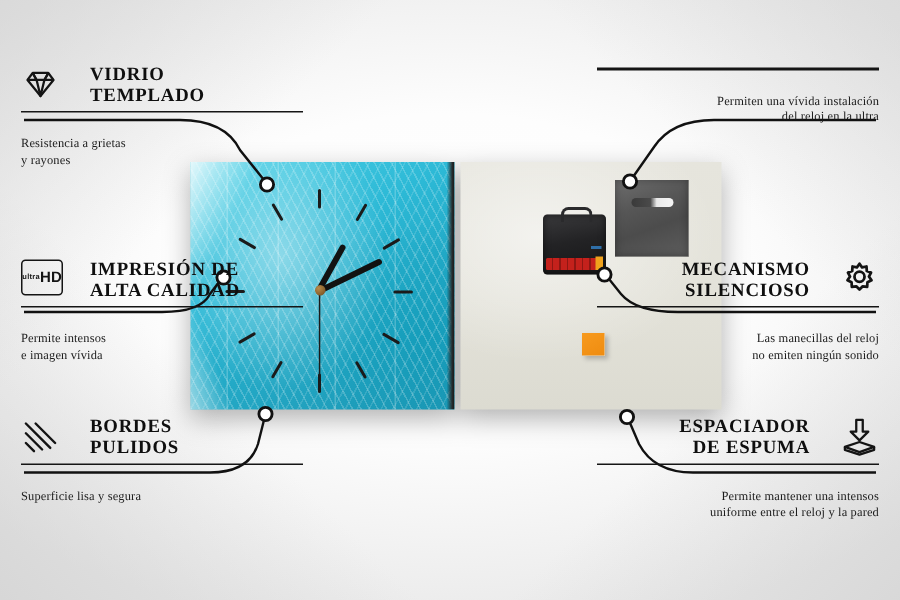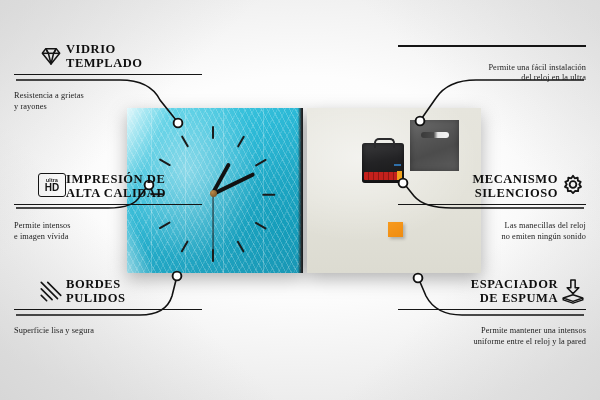--- a/index.html
+++ b/index.html
@@ -179,38 +179,37 @@
   .callout {
     position: absolute;
     z-index: 6;
     width: 188px;
   }
   .callout.left  { text-align: left; }
   .callout.right { text-align: right; }
   .cal-head {
     display: flex;
     align-items: center;
-    gap: 2px;
+    gap: 20px;
     justify-content: flex-start;
-    margin-left: 24px;
   }
   .callout.right .cal-head { justify-content: flex-end; }
   .cal-icon {
     width: 26px;
     height: 26px;
     flex: 0 0 26px;
     color: #141414;
   }
   .cal-icon svg { display: block; width: 26px; height: 26px; }
   .hd-badge {
     width: 26px; height: 22px;
     border: 1.6px solid #141414;
     border-radius: 3px;
     display: flex;
-    flex-direction: column;
+    flex-direction: row;
     align-items: center;
     justify-content: center;
     line-height: 1;
     color: #141414;
   }
   .hd-badge .hd-ultra {
     font-size: 5px;
     letter-spacing: 0.2px;
     font-family: "Liberation Sans", sans-serif;
     font-weight: 700;
@@ -394,21 +393,21 @@
     </div>
     <div class="cal-rule"></div>
     <div class="cal-sub">
       <span>Superficie lisa y segura</span>
     </div>
   </div>
 
   <div class="callout right" id="callout-handles">
     <div class="cal-rule"></div>
     <div class="cal-sub">
-      <span>Permite una fácil instalación</span><br>
+      <span>Permiten una vívida instalación</span><br>
       <span>del reloj en la ultra</span>
     </div>
   </div>
 
   <div class="callout right" id="callout-mechanism">
     <div class="cal-head">
       <span class="cal-title">
         <span>MECANISMO</span><br>
         <span>SILENCIOSO</span>
       </span>

